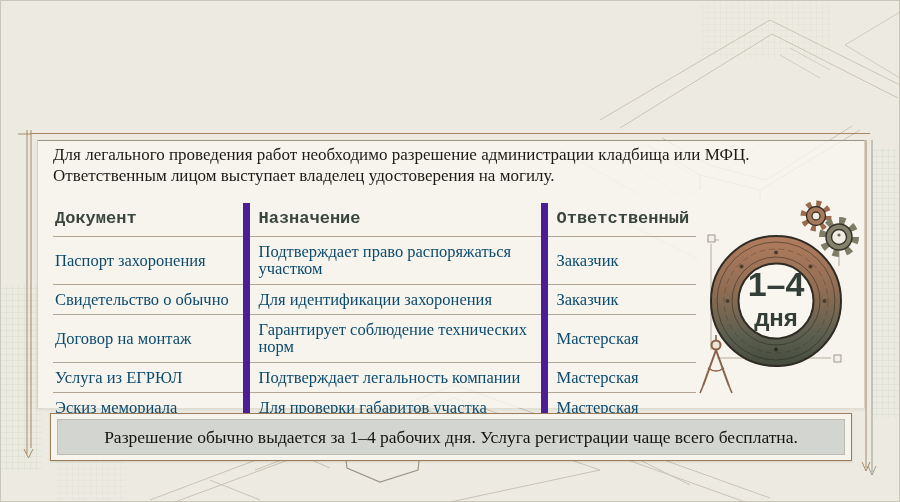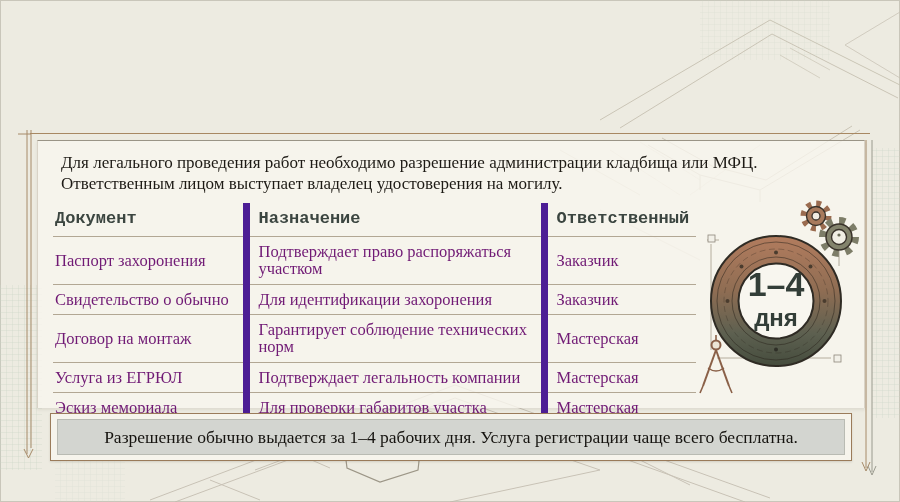--- a/index.html
+++ b/index.html
@@ -15,31 +15,31 @@
   .title-rule{position:absolute;left:30px;top:133px;width:840px;height:0;
               border-top:1.5px solid #a88862;}
 
   
   .panel{position:absolute;left:37px;top:140px;width:826px;height:267px;
          background:rgba(248,246,238,0.78);
          border-top:1.5px solid #9a9486;
          border-left:1px solid rgba(160,150,130,.35);
          border-right:1px solid rgba(160,150,130,.35);
          box-shadow:0 2px 3px rgba(90,80,60,.10);}
-  .intro{position:absolute;left:15px;top:4px;margin:8px;width:800px;
+  .intro{position:absolute;left:15px;top:4px;margin:0;width:800px;
          font-family:"Liberation Serif",serif;font-size:17px;line-height:1.22;color:#1d1a15;}
 
   
   table.docs{position:absolute;left:15px;top:62px;border-collapse:collapse;table-layout:fixed;width:643px;}
   table.docs col.c1{width:193px;} table.docs col.c2{width:298px;} table.docs col.c3{width:152px;}
   table.docs th{font-family:Liberation Mono, monospace;font-weight:bold;font-size:17px;
                 color:#3b4540;text-align:left;padding:6px 8px 8px 2px;
                 border-bottom:1px solid #b2a794;}
   table.docs td{font-family:"Liberation Serif",serif;font-size:16.5px;line-height:1.05;
-                color:#701a75;text-align:left;vertical-align:middle;
+                color:#0c4a6e;text-align:left;vertical-align:middle;
                 padding:6px 8px 6px 2px;border-bottom:1px solid #b2a794;margin-top:20px;}
   table.docs th+th, table.docs td+td{border-left:7px solid #4c1d95;padding-left:9px;}
   table.docs tr:last-child td{border-bottom:none;}
 
   
   .banner{position:absolute;left:50px;top:413px;width:800px;height:46px;
           background:#f6f4ec;border:1px solid #9a7b5a;box-shadow:0 1px 2px rgba(90,80,60,.18);}
   .banner-inner{position:absolute;left:6px;top:5px;right:6px;bottom:5px;
                 background:#d3d5d0;border:1px solid #b9bbb3;
                 display:flex;align-items:center;justify-content:center;}

